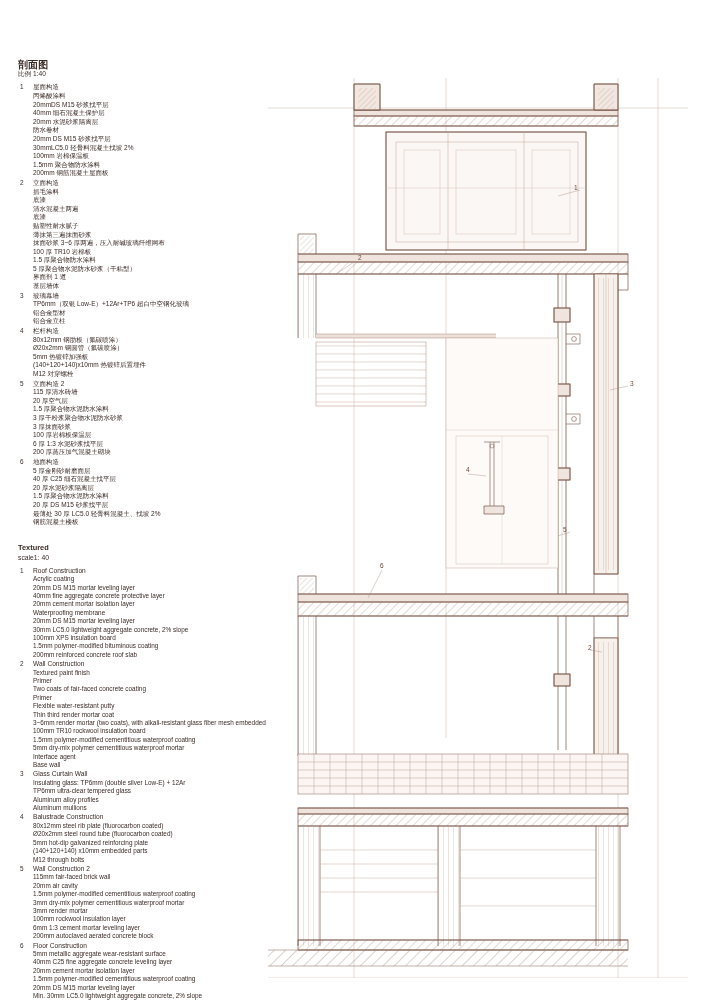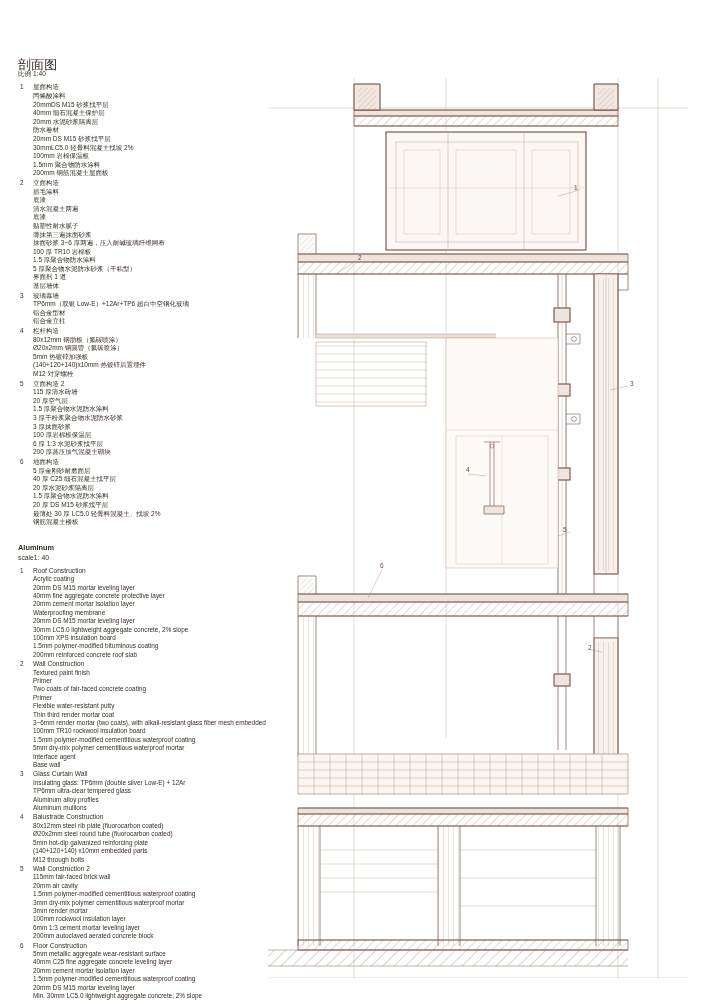--- a/index.html
+++ b/index.html
@@ -23,23 +23,23 @@
 
   
   .notes {
     position: absolute;
     left: 18px;
     top: 60px;
     width: 248px;
   }
   .note-block { margin-bottom: 9px; }
   .note-title {
-    font-size: 13px;
+    font-size: 10px;
     line-height: 9.2px;
-    font-weight: normal;
+    font-weight: bold;
     letter-spacing: .1px;
   }
   .note-sub {
     font-size: 6.6px;
     line-height: 9.2px;
     margin-bottom: 5px;
   }
   .item {
     display: flex;
     align-items: flex-start;
@@ -187,21 +187,21 @@
           <div class="line">20 厚 DS M15 砂浆找平层</div>
           <div class="line">最薄处 30 厚 LC5.0 轻骨料混凝土、找坡 2%</div>
           <div class="line">钢筋混凝土楼板</div>
         </div>
       </div>
     </div>
 
     <div class="gap"></div>
 
     <div class="note-block">
-      <div class="en-title">Aluminum</div>
+      <div class="en-title">Textured</div>
       <div class="en-sub">scale1: 40</div>
 
       <div class="item">
         <div class="item-num">1</div>
         <div class="item-lines">
           <div class="line head">Roof Construction</div>
           <div class="line">Acrylic coating</div>
           <div class="line">20mm DS M15 mortar leveling layer</div>
           <div class="line">40mm fine aggregate concrete protective layer</div>
           <div class="line">20mm cement mortar isolation layer</div>

